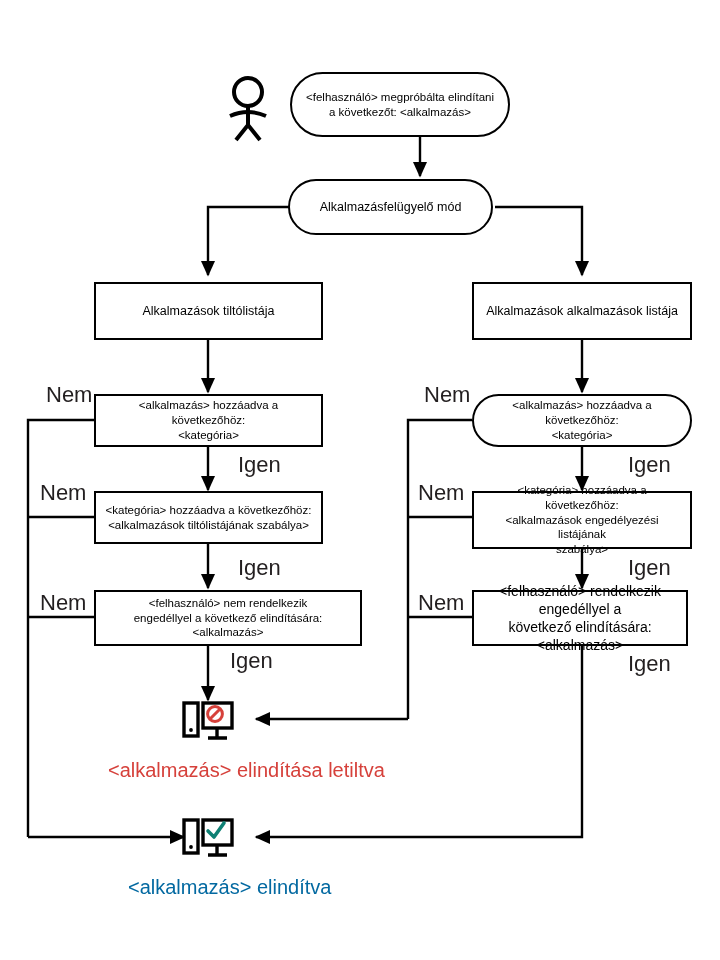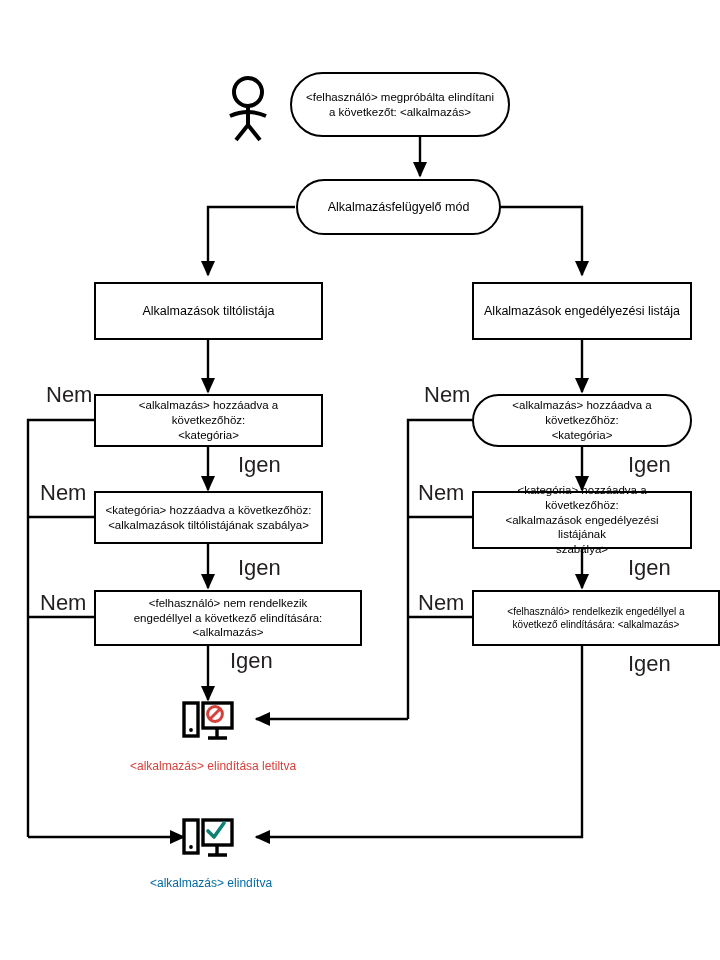--- a/index.html
+++ b/index.html
@@ -42,24 +42,23 @@
     white-space: pre-line;
   }
   .edge-label {
     position: absolute;
     font-size: 22px;
     color: #231f20;
     white-space: nowrap;
   }
   .result-label {
     position: absolute;
-    font-size: 12px;
+    font-size: 20px;
     white-space: nowrap;
     text-align: center;
-    margin-left: 22px;
   }
   .icon-box {
     position: absolute;
   }
 </style>
 </head>
 <body>
 
 <svg id="canvas" viewBox="0 0 720 960" width="720" height="960" xmlns="http://www.w3.org/2000/svg">
   <defs>
@@ -110,30 +109,30 @@
     <path d="M 12 44 Q 30 36 48 44" stroke="#000" stroke-width="4" fill="none"></path>
     <path d="M 30 53 L 18 68 M 30 53 L 42 68" stroke="#000" stroke-width="4" fill="none"></path>
   </svg>
 </div>
 
 <div class="node pill" style="left:290px; top:72px; width:220px; height:65px; font-size:11.5px;justify-content:center;">
   <span>&lt;felhasználó&gt; megpróbálta elindítani
 a következőt: &lt;alkalmazás&gt;</span>
 </div>
 
-<div class="node pill" style="left:296px; top:179px; width:205px; height:56px; font-size:12.5px;">
+<div class="node pill" style="left:288px; top:179px; width:205px; height:56px; font-size:12.5px;">
   <span>Alkalmazásfelügyelő mód</span>
 </div>
 
 <div class="node" style="left:94px; top:282px; width:229px; height:58px; font-size:12.5px;">
   <span>Alkalmazások tiltólistája</span>
 </div>
 
 <div class="node" style="left:472px; top:282px; width:220px; height:58px; font-size:12.5px;">
-  <span>Alkalmazások engedélyezési listája</span>
+  <span>Alkalmazások alkalmazások listája</span>
 </div>
 
 <div class="node" style="left:94px; top:394px; width:229px; height:53px; font-size:11.5px;">
   <span>&lt;alkalmazás&gt; hozzáadva a következőhöz:
 &lt;kategória&gt;</span>
 </div>
 
 <div class="node" style="left:94px; top:491px; width:229px; height:53px; font-size:11.5px;">
   <span>&lt;kategória&gt; hozzáadva a következőhöz:
 &lt;alkalmazások tiltólistájának szabálya&gt;</span>
@@ -149,21 +148,21 @@
   <span>&lt;alkalmazás&gt; hozzáadva a következőhöz:
 &lt;kategória&gt;</span>
 </div>
 
 <div class="node" style="left:472px; top:491px; width:220px; height:58px; font-size:11.5px;">
   <span>&lt;kategória&gt; hozzáadva a következőhöz:
 &lt;alkalmazások engedélyezési listájának
 szabálya&gt;</span>
 </div>
 
-<div class="node" style="left:472px; top:590px; width:248px; height:56px; font-size:10px;">
+<div class="node" style="left:472px; top:590px; width:216px; height:56px; font-size:14px;">
   <span>&lt;felhasználó&gt; rendelkezik engedéllyel a
 következő elindítására: &lt;alkalmazás&gt;</span>
 </div>
 
 <div class="edge-label" style="left:46px; top:382px;">Nem</div>
 <div class="edge-label" style="left:40px; top:480px;">Nem</div>
 <div class="edge-label" style="left:40px; top:590px;">Nem</div>
 
 <div class="edge-label" style="left:238px; top:452px;">Igen</div>
 <div class="edge-label" style="left:238px; top:555px;">Igen</div>

